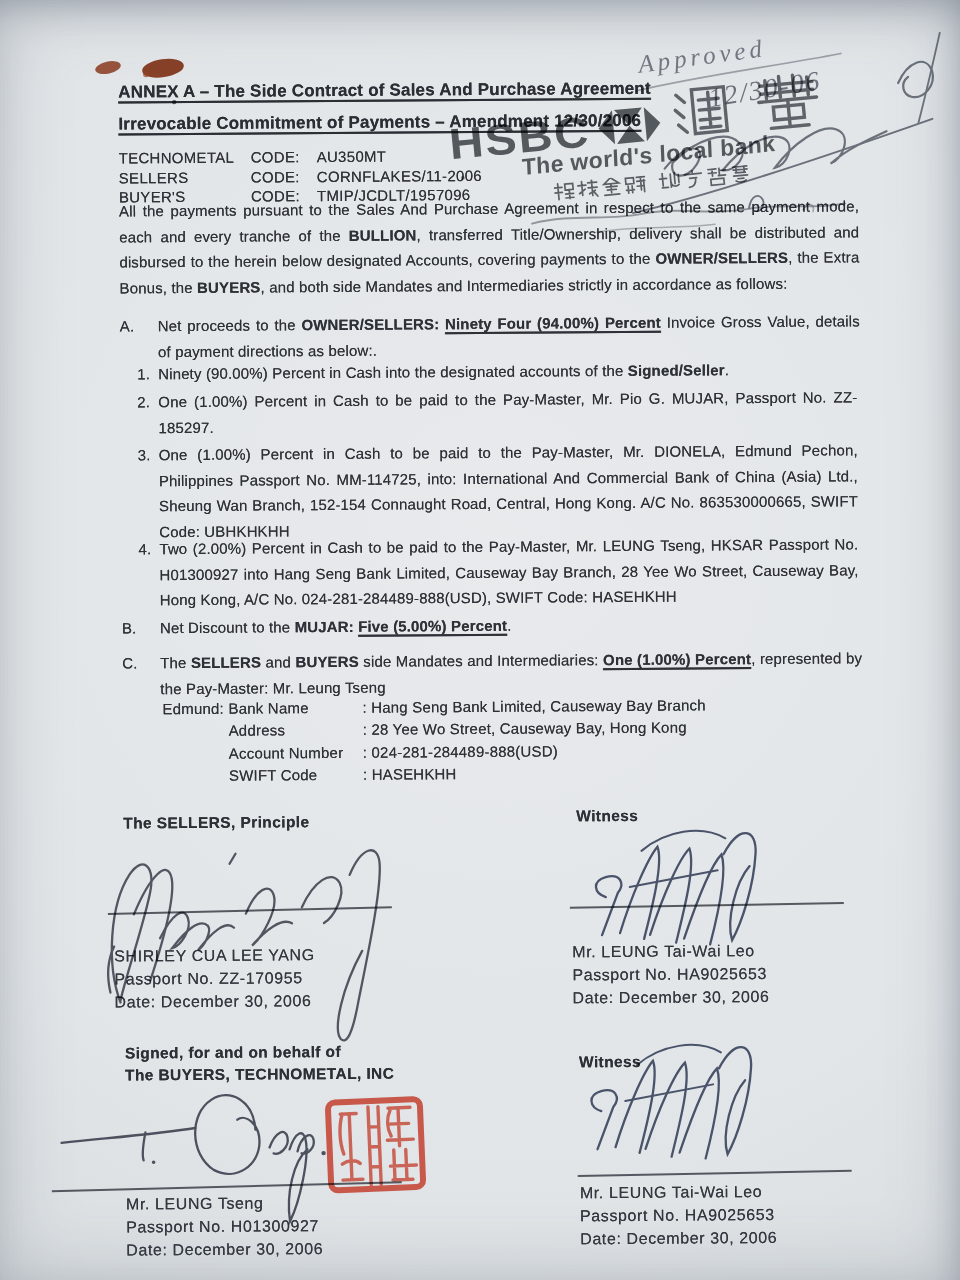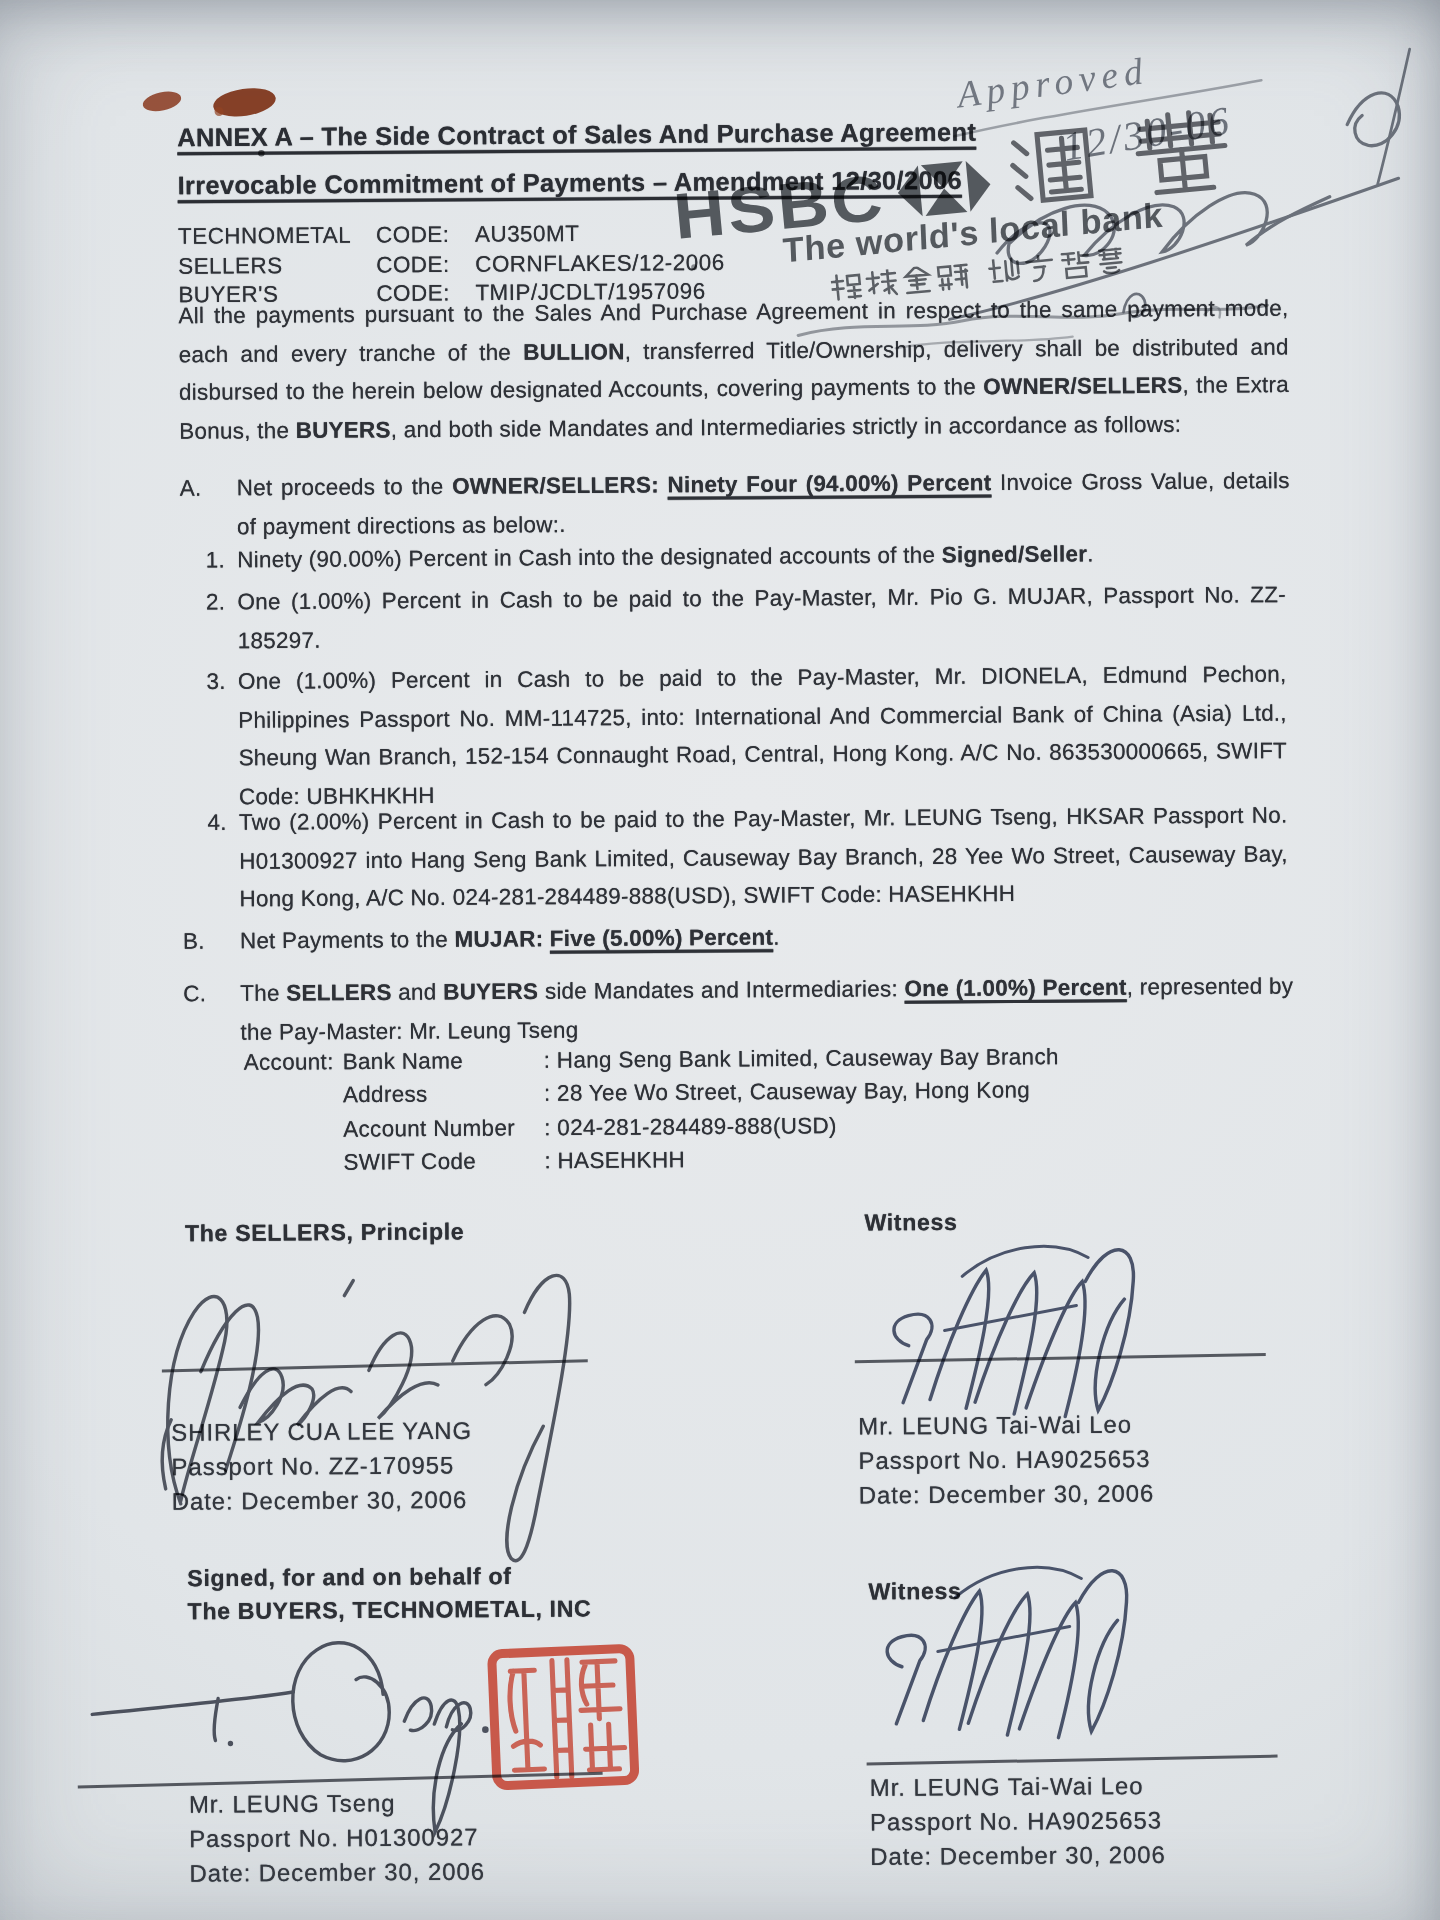--- a/index.html
+++ b/index.html
@@ -59,21 +59,21 @@
     <div class="text-layer">
       <div class="title" style="top:80px">ANNEX A – The Side Contract of Sales And Purchase Agreement</div>
       <div class="title" style="top:112px">Irrevocable Commitment of Payments – Amendment 12/30/2006</div>
 
       <div class="codes">
         <span>TECHNOMETAL</span>
         <span>CODE:</span>
         <span>AU350MT</span>
         <span>SELLERS</span>
         <span>CODE:</span>
-        <span>CORNFLAKES/12-2006</span>
+        <span>CORNFLAKES/11-2006</span>
         <span>BUYER'S</span>
         <span>CODE:</span>
         <span>TMIP/JCDLT/1957096</span>
       </div>
 
       <p class="txt just" style="left:122px;top:196px;width:740px;margin:0"><span>All the payments pursuant to the Sales And Purchase Agreement in respect to the same payment mode, each and every tranche of the </span><span style="font-weight: bold;">BULLION</span><span>, transferred Title/Ownership, delivery shall be distributed and disbursed to the herein below designated Accounts, covering payments to the </span><span style="font-weight: bold;">OWNER/SELLERS</span><span>, the Extra Bonus, the </span><span style="font-weight: bold;">BUYERS</span><span>, and both side Mandates and Intermediaries strictly in accordance as follows:</span></p>
 
       <div class="section txt" style="left:122px;top:311px;width:740px">
         <span class="sec-label">A.</span>
         <span class="just" style="flex:1"><span>Net proceeds to the </span><span style="font-weight: bold;">OWNER/SELLERS: </span><span style="font-weight: bold; text-decoration: underline 2px; text-underline-offset: 3px;">Ninety Four (94.00%) Percent</span><span> Invoice Gross Value, details of payment directions as below:.</span></span>
@@ -91,30 +91,30 @@
         <span class="item-num">3.</span>
         <span class="just" style="flex:1"><span>One (1.00%) Percent in Cash to be paid to the Pay-Master, Mr. DIONELA, Edmund Pechon, Philippines Passport No. MM-114725, into: International And Commercial Bank of China (Asia) Ltd., Sheung Wan Branch, 152-154 Connaught Road, Central, Hong Kong. A/C No. 863530000665, SWIFT Code: UBHKHKHH</span></span>
       </div>
       <div class="item txt" style="left:139px;top:534px;width:720px">
         <span class="item-num">4.</span>
         <span class="just" style="flex:1"><span>Two (2.00%) Percent in Cash to be paid to the Pay-Master, Mr. LEUNG Tseng, HKSAR Passport No. H01300927 into Hang Seng Bank Limited, Causeway Bay Branch, 28 Yee Wo Street, Causeway Bay, Hong Kong, A/C No. 024-281-284489-888(USD), SWIFT Code: HASEHKHH</span></span>
       </div>
 
       <div class="section txt" style="left:122px;top:613px;width:740px">
         <span class="sec-label">B.</span>
-        <span style="flex:1"><span>Net Payments to the </span><span style="font-weight: bold;">MUJAR: </span><span style="font-weight: bold; text-decoration: underline 2px; text-underline-offset: 3px;">Five (5.00%) Percent</span><span>.</span></span>
+        <span style="flex:1"><span>Net Discount to the </span><span style="font-weight: bold;">MUJAR: </span><span style="font-weight: bold; text-decoration: underline 2px; text-underline-offset: 3px;">Five (5.00%) Percent</span><span>.</span></span>
       </div>
 
       <div class="section txt" style="left:122px;top:648px;width:740px">
         <span class="sec-label">C.</span>
         <span class="just" style="flex:1"><span>The </span><span style="font-weight: bold;">SELLERS</span><span> and </span><span style="font-weight: bold;">BUYERS</span><span> side Mandates and Intermediaries: </span><span style="font-weight: bold; text-decoration: underline 2px; text-underline-offset: 3px;">One (1.00%) Percent</span><span>, represented by the Pay-Master: Mr. Leung Tseng</span></span>
       </div>
 
       <div class="through">
-        <span>Account:</span>
+        <span>Edmund:</span>
         <span>Bank Name</span>
         <span>: Hang Seng Bank Limited, Causeway Bay Branch</span>
         <span></span>
         <span>Address</span>
         <span>: 28 Yee Wo Street, Causeway Bay, Hong Kong</span>
         <span></span>
         <span>Account Number</span>
         <span>: 024-281-284489-888(USD)</span>
         <span></span>
         <span>SWIFT Code</span>

